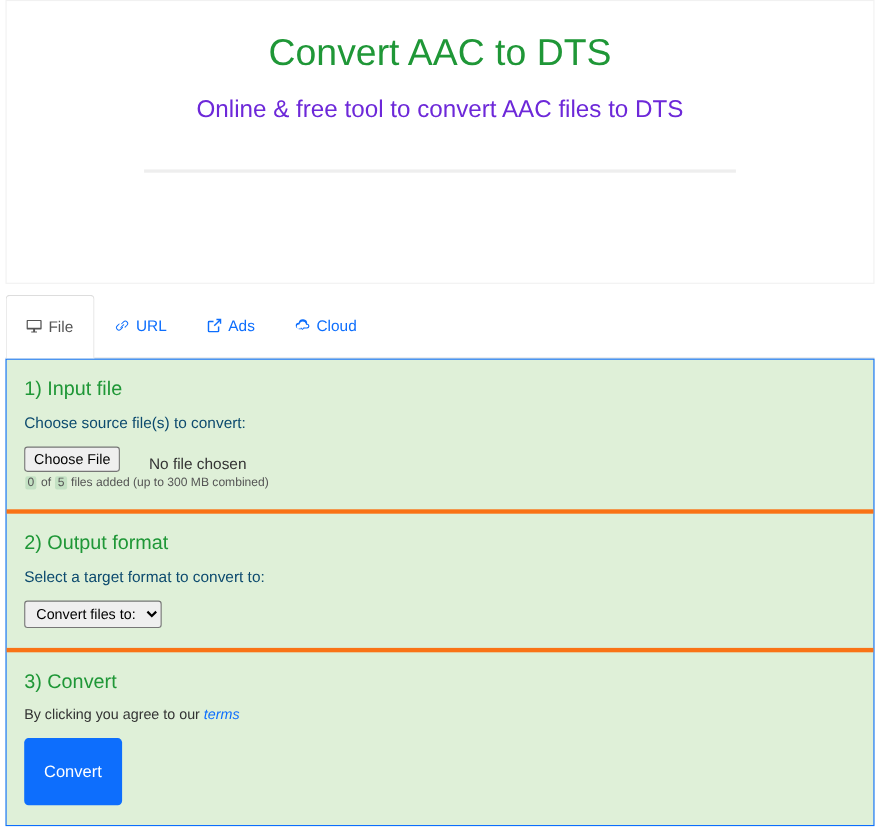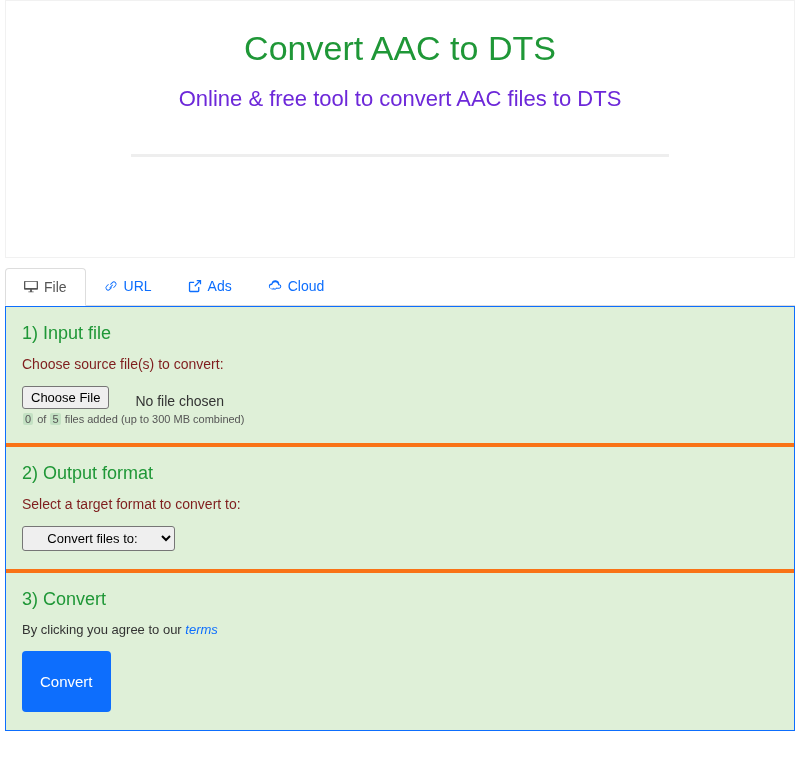--- a/index.html
+++ b/index.html
@@ -3,35 +3,35 @@
   <meta charset="utf-8">
   <style>
     * { margin: 0; padding: 0; box-sizing: border-box; }
     body { font-family: "Helvetica Neue", Helvetica, Arial, sans-serif; background: #fff; color: #333; font-size: 14px; }
     .hero { text-align: center; padding: 28px 20px 0; border: 1px solid #f1f1f1; margin: 0 5px 5px; }
     .hero h1 { color: #1f9737; font-weight: 400; font-size: 34px; margin-bottom: 10px; }
     .hero p.sub { color: #6d28d9; font-size: 22px; font-weight: 400; line-height: 1.35; max-width: 480px; margin: 16px auto 40px; }
     .hero-divider { border: 0; border-top: 3px solid #eeeeee; width: 72%; margin: 0 auto 100px; }
     .tabs { display: flex; list-style: none; margin: 10px 5px 0; padding: 0; border-bottom: 1px solid #ddd; }
     .tabs li { margin-bottom: -1px; }
-    .tabs a { display: inline-flex; align-items: center; padding: 10px 18px; color: #0d6efd; text-decoration: none; font-size: 14px; gap: 6px; }
+    .tabs a { display: inline-flex; align-items: center; padding: 20px 18px; color: #0d6efd; text-decoration: none; font-size: 14px; gap: 6px; }
     .tabs li.active a { color: #555; background: #fff; border: 1px solid #ddd; border-bottom-color: #fff; border-radius: 4px 4px 0 0; }
     .tabs .icon { display: inline-flex; width: 14px; height: 14px; }
     .tabs .icon svg { width: 100%; height: 100%; }
     .panel { border: 1px solid #0d6efd; background: #dff0d8; margin: 0 5px 5px; }
     .section { padding: 16px 16px 18px; }
     .section + .section { border-top: 4px solid #f97316; }
     .section h2 { color: #1f9737; font-weight: 400; font-size: 18px; margin-bottom: 12px; }
-    .section p.lead { margin-bottom: 14px; font-size: 14px; color: #7f1d1d; }
+    .section p.lead { margin-bottom: 14px; font-size: 14px; color: #0c4a6e; }
     .file-row { display: flex; align-items: flex-end; gap: 26px; margin-bottom: 4px; }
     .file-btn { background: #efefef; border: 1px solid #767676; border-radius: 3px; padding: 3px 8px; font-size: 13px; cursor: pointer; font-family: inherit; }
     .file-status { font-size: 14px; color: #333; }
     .file-note { font-size: 11px; color: #555; }
     .file-note .badge { display: inline-block; background: #c3e1c3; padding: 0 2px; border-radius: 2px; margin: 0 1px; }
-    select { background: #efefef; border: 1px solid #767676; border-radius: 3px; padding: 3px 20px; font-size: 13px; font-family: inherit; text-align: center; }
+    select { background: #efefef; border: 1px solid #767676; border-radius: 3px; padding: 3px 6px; font-size: 13px; font-family: inherit; }
     .terms-line { font-size: 13px; color: #333; margin-bottom: 14px; }
     .terms-line a { color: #0d6efd; text-decoration: none; font-style: italic; }
     .convert-btn { background: #0d6efd; color: #fff; border: none; border-radius: 4px; padding: 22px 18px; font-size: 15px; cursor: pointer; font-family: inherit; }
   </style>
 </head>
 <body>
 
 <div class="hero">
   <h1>Convert AAC to DTS</h1>
   <p class="sub">Online &amp; free tool to convert AAC files to DTS</p>

